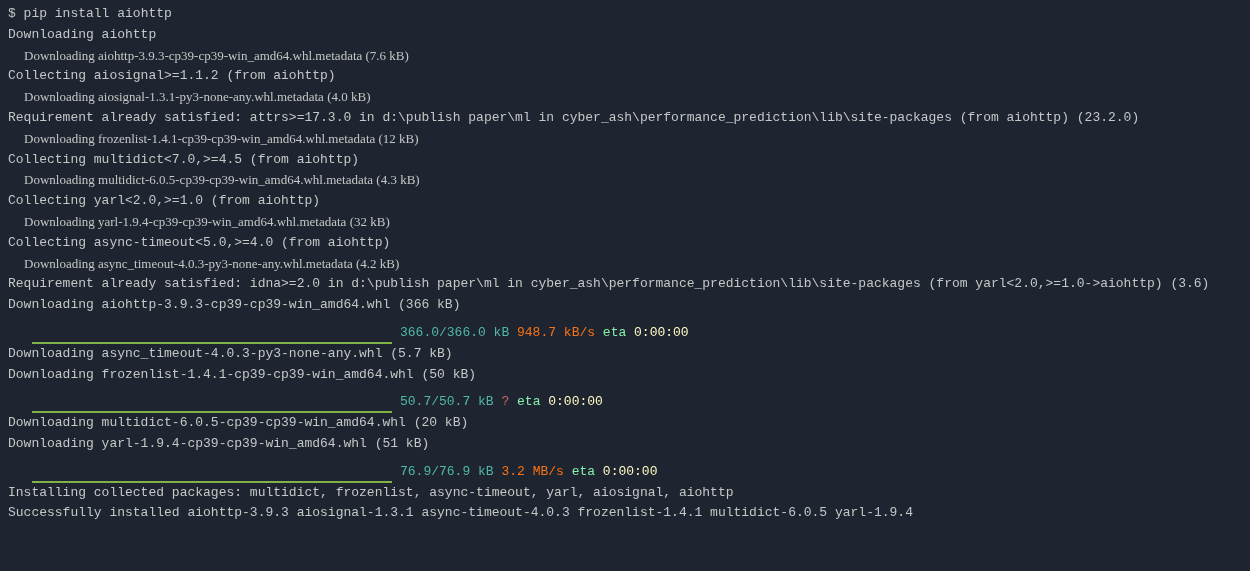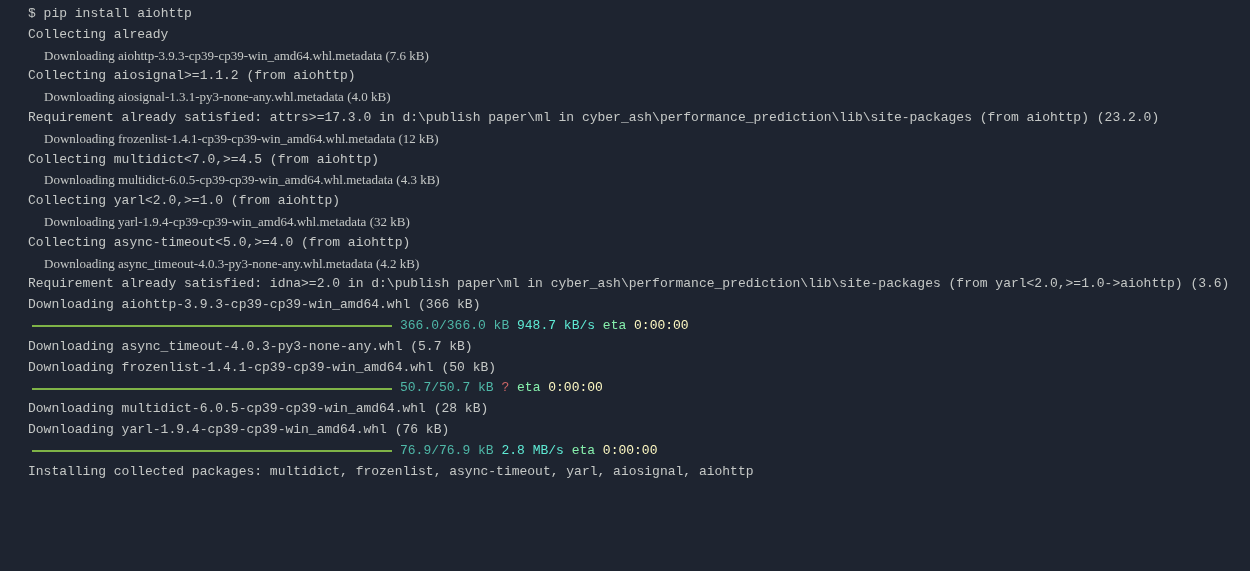--- a/index.html
+++ b/index.html
@@ -14,65 +14,65 @@
       font-size: 13px;
       line-height: 1.6;
       padding: 4px 8px;
       width: 1250px;
       height: 571px;
       overflow: hidden;
     }
     .line {
       white-space: pre;
       display: block;
-      margin-left: 20px;
     }
     .indent {
       padding-left: 16px;
       font-family: Liberation Serif, serif;
     }
     .prompt-symbol {
       color: #c5c8c6;
     }
     .progress-container {
       display: flex;
-      align-items: center;
+      align-items: flex-end;
       white-space: pre;
+      margin-top: 7px;
     }
     .progress-bar {
       display: inline-block;
       height: 2px;
       background-color: #7fb347;
       width: 360px;
       margin-left: 24px;
       margin-right: 8px;
       vertical-align: middle;
     }
     .progress-size {
       color: #4fb8a8;
     }
     .progress-speed {
-      color: #5eead4;
+      color: #f97316;
     }
     .progress-eta {
       color: #86efac;
     }
     .progress-time {
       color: #fef9c3;
     }
     .question-mark {
       color: #cc6666;
     }
   </style>
 </head>
 <body>
 
 <div>
   <div class="line"><span class="prompt-symbol">$ </span><span>pip install aiohttp</span></div>
-  <div class="line">Collecting already</div>
+  <div class="line">Downloading aiohttp</div>
   <div class="line indent">Downloading aiohttp-3.9.3-cp39-cp39-win_amd64.whl.metadata (7.6 kB)</div>
   <div class="line">Collecting aiosignal&gt;=1.1.2 (from aiohttp)</div>
   <div class="line indent">Downloading aiosignal-1.3.1-py3-none-any.whl.metadata (4.0 kB)</div>
   <div class="line">Requirement already satisfied: attrs&gt;=17.3.0 in d:\publish paper\ml in cyber_ash\performance_prediction\lib\site-packages (from aiohttp) (23.2.0)</div>
   <div class="line indent">Downloading frozenlist-1.4.1-cp39-cp39-win_amd64.whl.metadata (12 kB)</div>
   <div class="line">Collecting multidict&lt;7.0,&gt;=4.5 (from aiohttp)</div>
   <div class="line indent">Downloading multidict-6.0.5-cp39-cp39-win_amd64.whl.metadata (4.3 kB)</div>
   <div class="line">Collecting yarl&lt;2.0,&gt;=1.0 (from aiohttp)</div>
   <div class="line indent">Downloading yarl-1.9.4-cp39-cp39-win_amd64.whl.metadata (32 kB)</div>
   <div class="line">Collecting async-timeout&lt;5.0,&gt;=4.0 (from aiohttp)</div>
@@ -88,23 +88,24 @@
   </div>
   <div class="line">Downloading async_timeout-4.0.3-py3-none-any.whl (5.7 kB)</div>
   <div class="line">Downloading frozenlist-1.4.1-cp39-cp39-win_amd64.whl (50 kB)</div>
   <div class="progress-container">
     <span class="progress-bar"></span>
     <span class="progress-size">50.7/50.7 kB</span>
     <span class="question-mark"> ?</span>
     <span class="progress-eta"> eta </span>
     <span class="progress-time">0:00:00</span>
   </div>
-  <div class="line">Downloading multidict-6.0.5-cp39-cp39-win_amd64.whl (28 kB)</div>
-  <div class="line">Downloading yarl-1.9.4-cp39-cp39-win_amd64.whl (76 kB)</div>
+  <div class="line">Downloading multidict-6.0.5-cp39-cp39-win_amd64.whl (20 kB)</div>
+  <div class="line">Downloading yarl-1.9.4-cp39-cp39-win_amd64.whl (51 kB)</div>
   <div class="progress-container">
     <span class="progress-bar"></span>
     <span class="progress-size">76.9/76.9 kB</span>
-    <span class="progress-speed"> 2.8 MB/s</span>
+    <span class="progress-speed"> 3.2 MB/s</span>
     <span class="progress-eta"> eta </span>
     <span class="progress-time">0:00:00</span>
   </div>
   <div class="line">Installing collected packages: multidict, frozenlist, async-timeout, yarl, aiosignal, aiohttp</div>
+  <div class="line">Successfully installed aiohttp-3.9.3 aiosignal-1.3.1 async-timeout-4.0.3 frozenlist-1.4.1 multidict-6.0.5 yarl-1.9.4</div>
 </div>
 
 </body></html>

